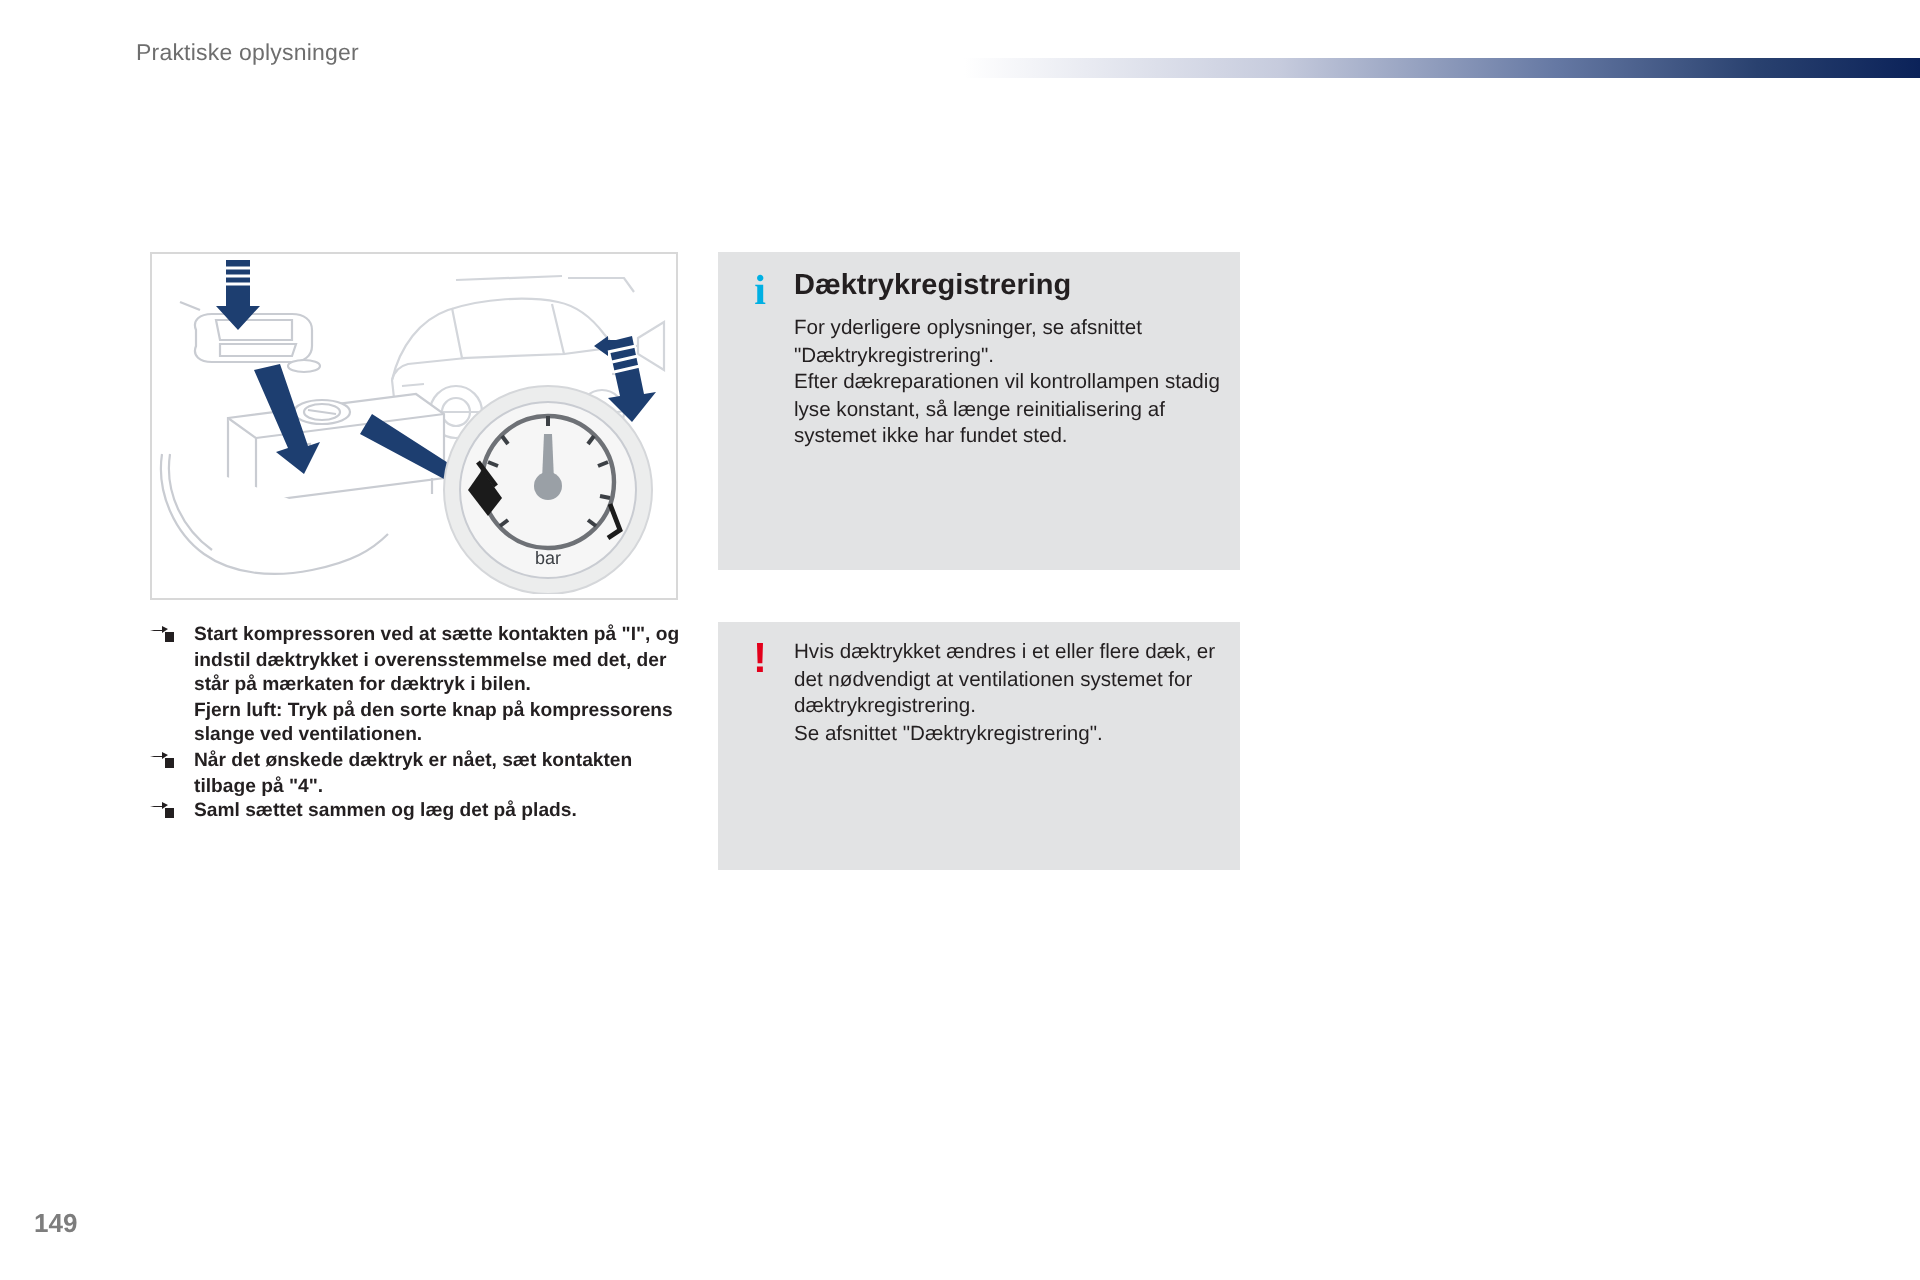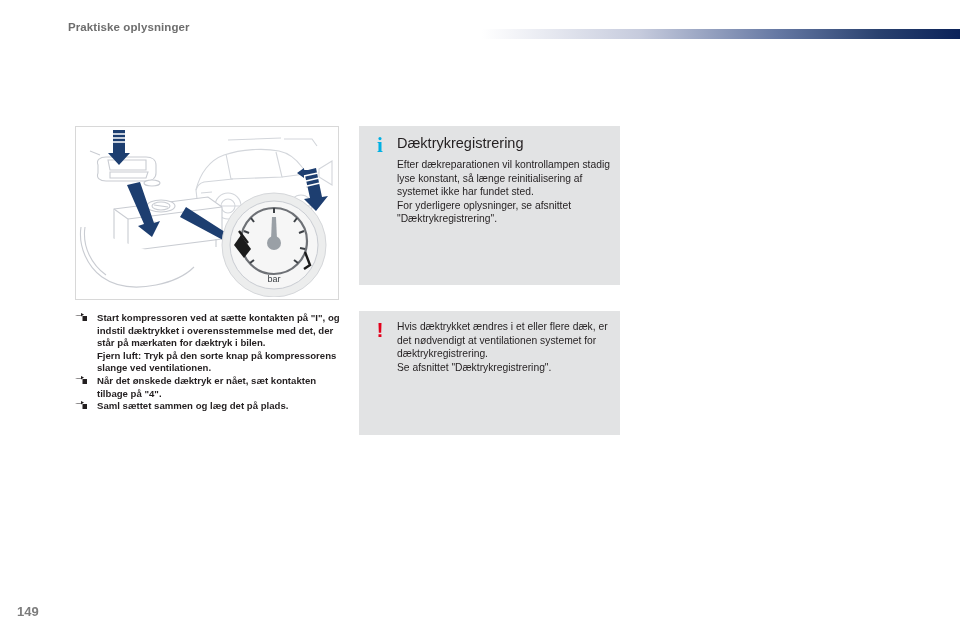--- a/index.html
+++ b/index.html
@@ -22,21 +22,21 @@
     height: 640px;
     background: #ffffff;
   }
 
   
   .header-title {
     position: absolute;
     left: 68px;
     top: 21px;
     font-size: 11.5px;
-    font-weight: bold;
+    font-weight: normal;
     color: #6e6e6e;
     letter-spacing: 0.1px;
     white-space: nowrap;
   }
   .header-rule {
     position: absolute;
     left: 482px;
     top: 29px;
     width: 478px;
     height: 10px;
@@ -133,21 +133,21 @@
     color: #e3001b;
     font-family: "Liberation Sans", sans-serif;
   }
 
   .box-title {
     position: absolute;
     left: 38px;
     top: 8px;
     right: 10px;
     font-size: 14.5px;
-    font-weight: normal;
+    font-weight: bold;
     color: #231f20;
     line-height: 18px;
   }
   .box-body {
     position: absolute;
     left: 38px;
     top: 32px;
     right: 10px;
     font-size: 10.3px;
     line-height: 13.6px;
@@ -313,22 +313,22 @@
           </svg>
       </span>
       <span>Saml sættet sammen og læg det på plads.</span>
     </div>
   </div>
 
   <div class="info-box">
     <div class="box-icon-i">i</div>
     <div class="box-title">Dæktrykregistrering</div>
     <div class="box-body">
+      <p>For yderligere oplysninger, se afsnittet "Dæktrykregistrering".</p>
       <p>Efter dækreparationen vil kontrollampen stadig lyse konstant, så længe reinitialisering af systemet ikke har fundet sted.</p>
-      <p>For yderligere oplysninger, se afsnittet "Dæktrykregistrering".</p>
     </div>
   </div>
 
   <div class="warn-box">
     <div class="box-icon-bang">!</div>
     <div class="warn-body">
       <p>Hvis dæktrykket ændres i et eller flere dæk, er det nødvendigt at ventilationen systemet for dæktrykregistrering.</p>
       <p>Se afsnittet "Dæktrykregistrering".</p>
     </div>
   </div>

